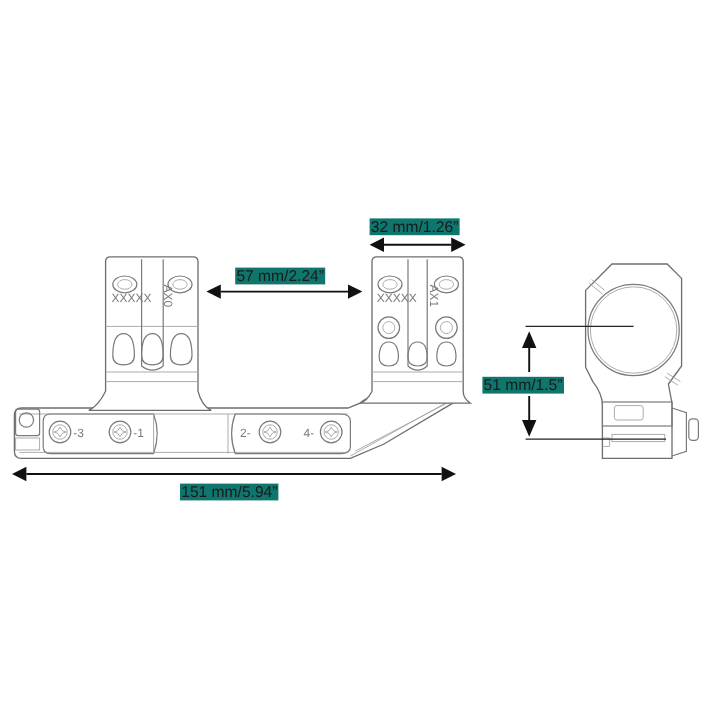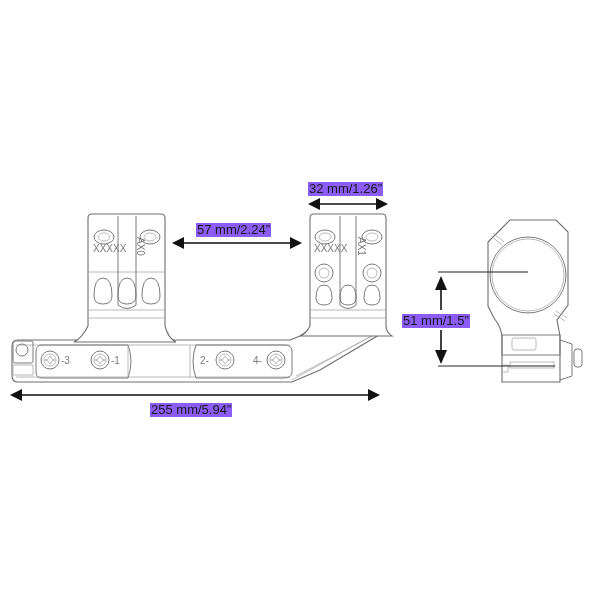--- a/index.html
+++ b/index.html
@@ -1,18 +1,18 @@
 <!DOCTYPE html>
 <html><head>
 <meta charset="utf-8">
 <style>
   html, body { margin:0; padding:0; background:#ffffff; }
   body { width:600px; height:600px; position:relative; overflow:hidden; font-family:"Liberation Sans", "DejaVu Sans", sans-serif; }
   svg { position:absolute; left:0; top:0; }
-  .dim-label { position:absolute; font-size:13px; color:#1a1a1a; white-space:nowrap; background:#8b5cf6; padding:0 1px; line-height:14px; }
+  .dim-label { position:absolute; font-size:13px; color:#1a1a1a; white-space:nowrap; background:#0f766e; padding:0 1px; line-height:14px; }
   .stroke { stroke:#7a7a7a; fill:none; stroke-width:1; }
   .stroke-light { stroke:#a8a8a8; fill:none; stroke-width:0.8; }
   .fill-body { fill:#ffffff; stroke:#6e6e6e; stroke-width:1.1; }
   .dim-line { stroke:#111; stroke-width:1.6; fill:none; }
   .arrow { fill:#111; }
   .mark { font-size:10px; fill:#7a7a7a; font-family:"Liberation Sans", sans-serif; }
 </style>
 </head>
 <body>
 
@@ -136,14 +136,14 @@
       <line class="dim-line" x1="441" y1="288" x2="441" y2="310"></line>
       <line class="dim-line" x1="441" y1="330" x2="441" y2="352"></line>
       <polygon class="arrow" points="441,276 435,290 447,290"></polygon>
       <polygon class="arrow" points="441,364 435,350 447,350"></polygon>
     </g>
   </g>
 </svg>
 
 <div class="dim-label" style="left:308px; top:182px;">32 mm/1.26”</div>
 <div class="dim-label" style="left:196px; top:223px;">57 mm/2.24”</div>
-<div class="dim-label" style="left:150px; top:403px;">255 mm/5.94”</div>
+<div class="dim-label" style="left:150px; top:403px;">151 mm/5.94”</div>
 <div class="dim-label" style="left:402px; top:314px;">51 mm/1.5”</div>
 
 </body></html>

